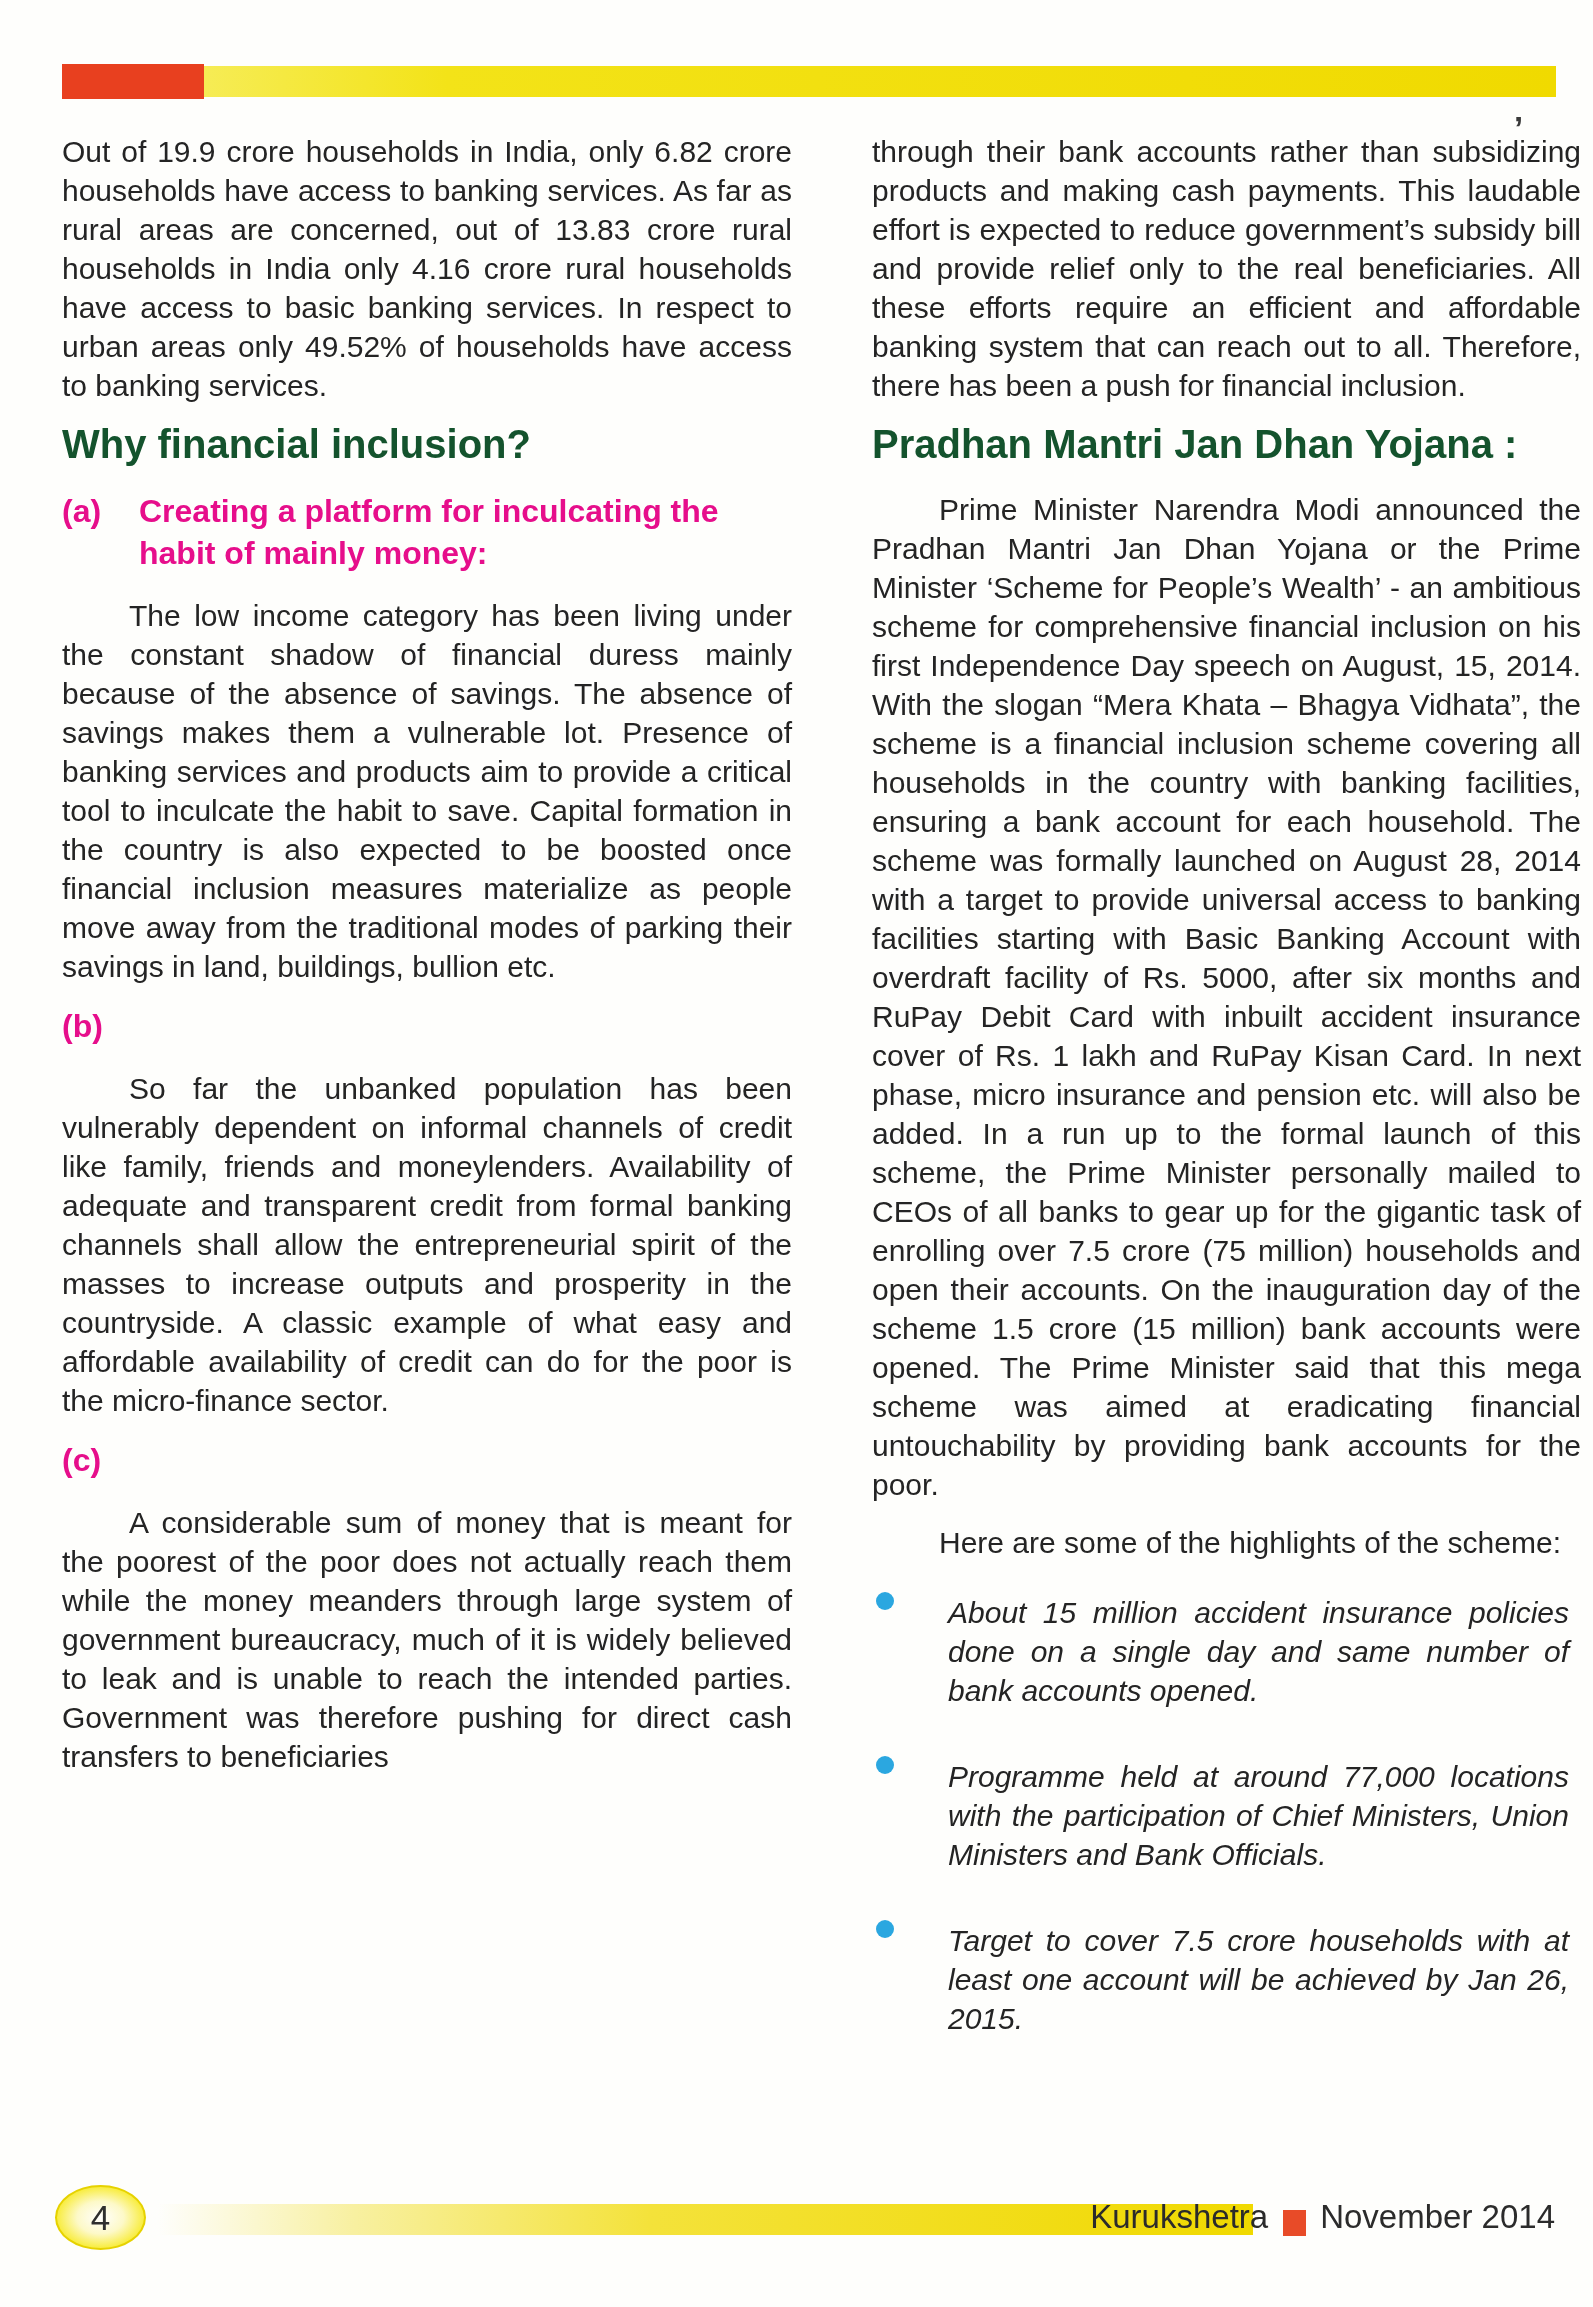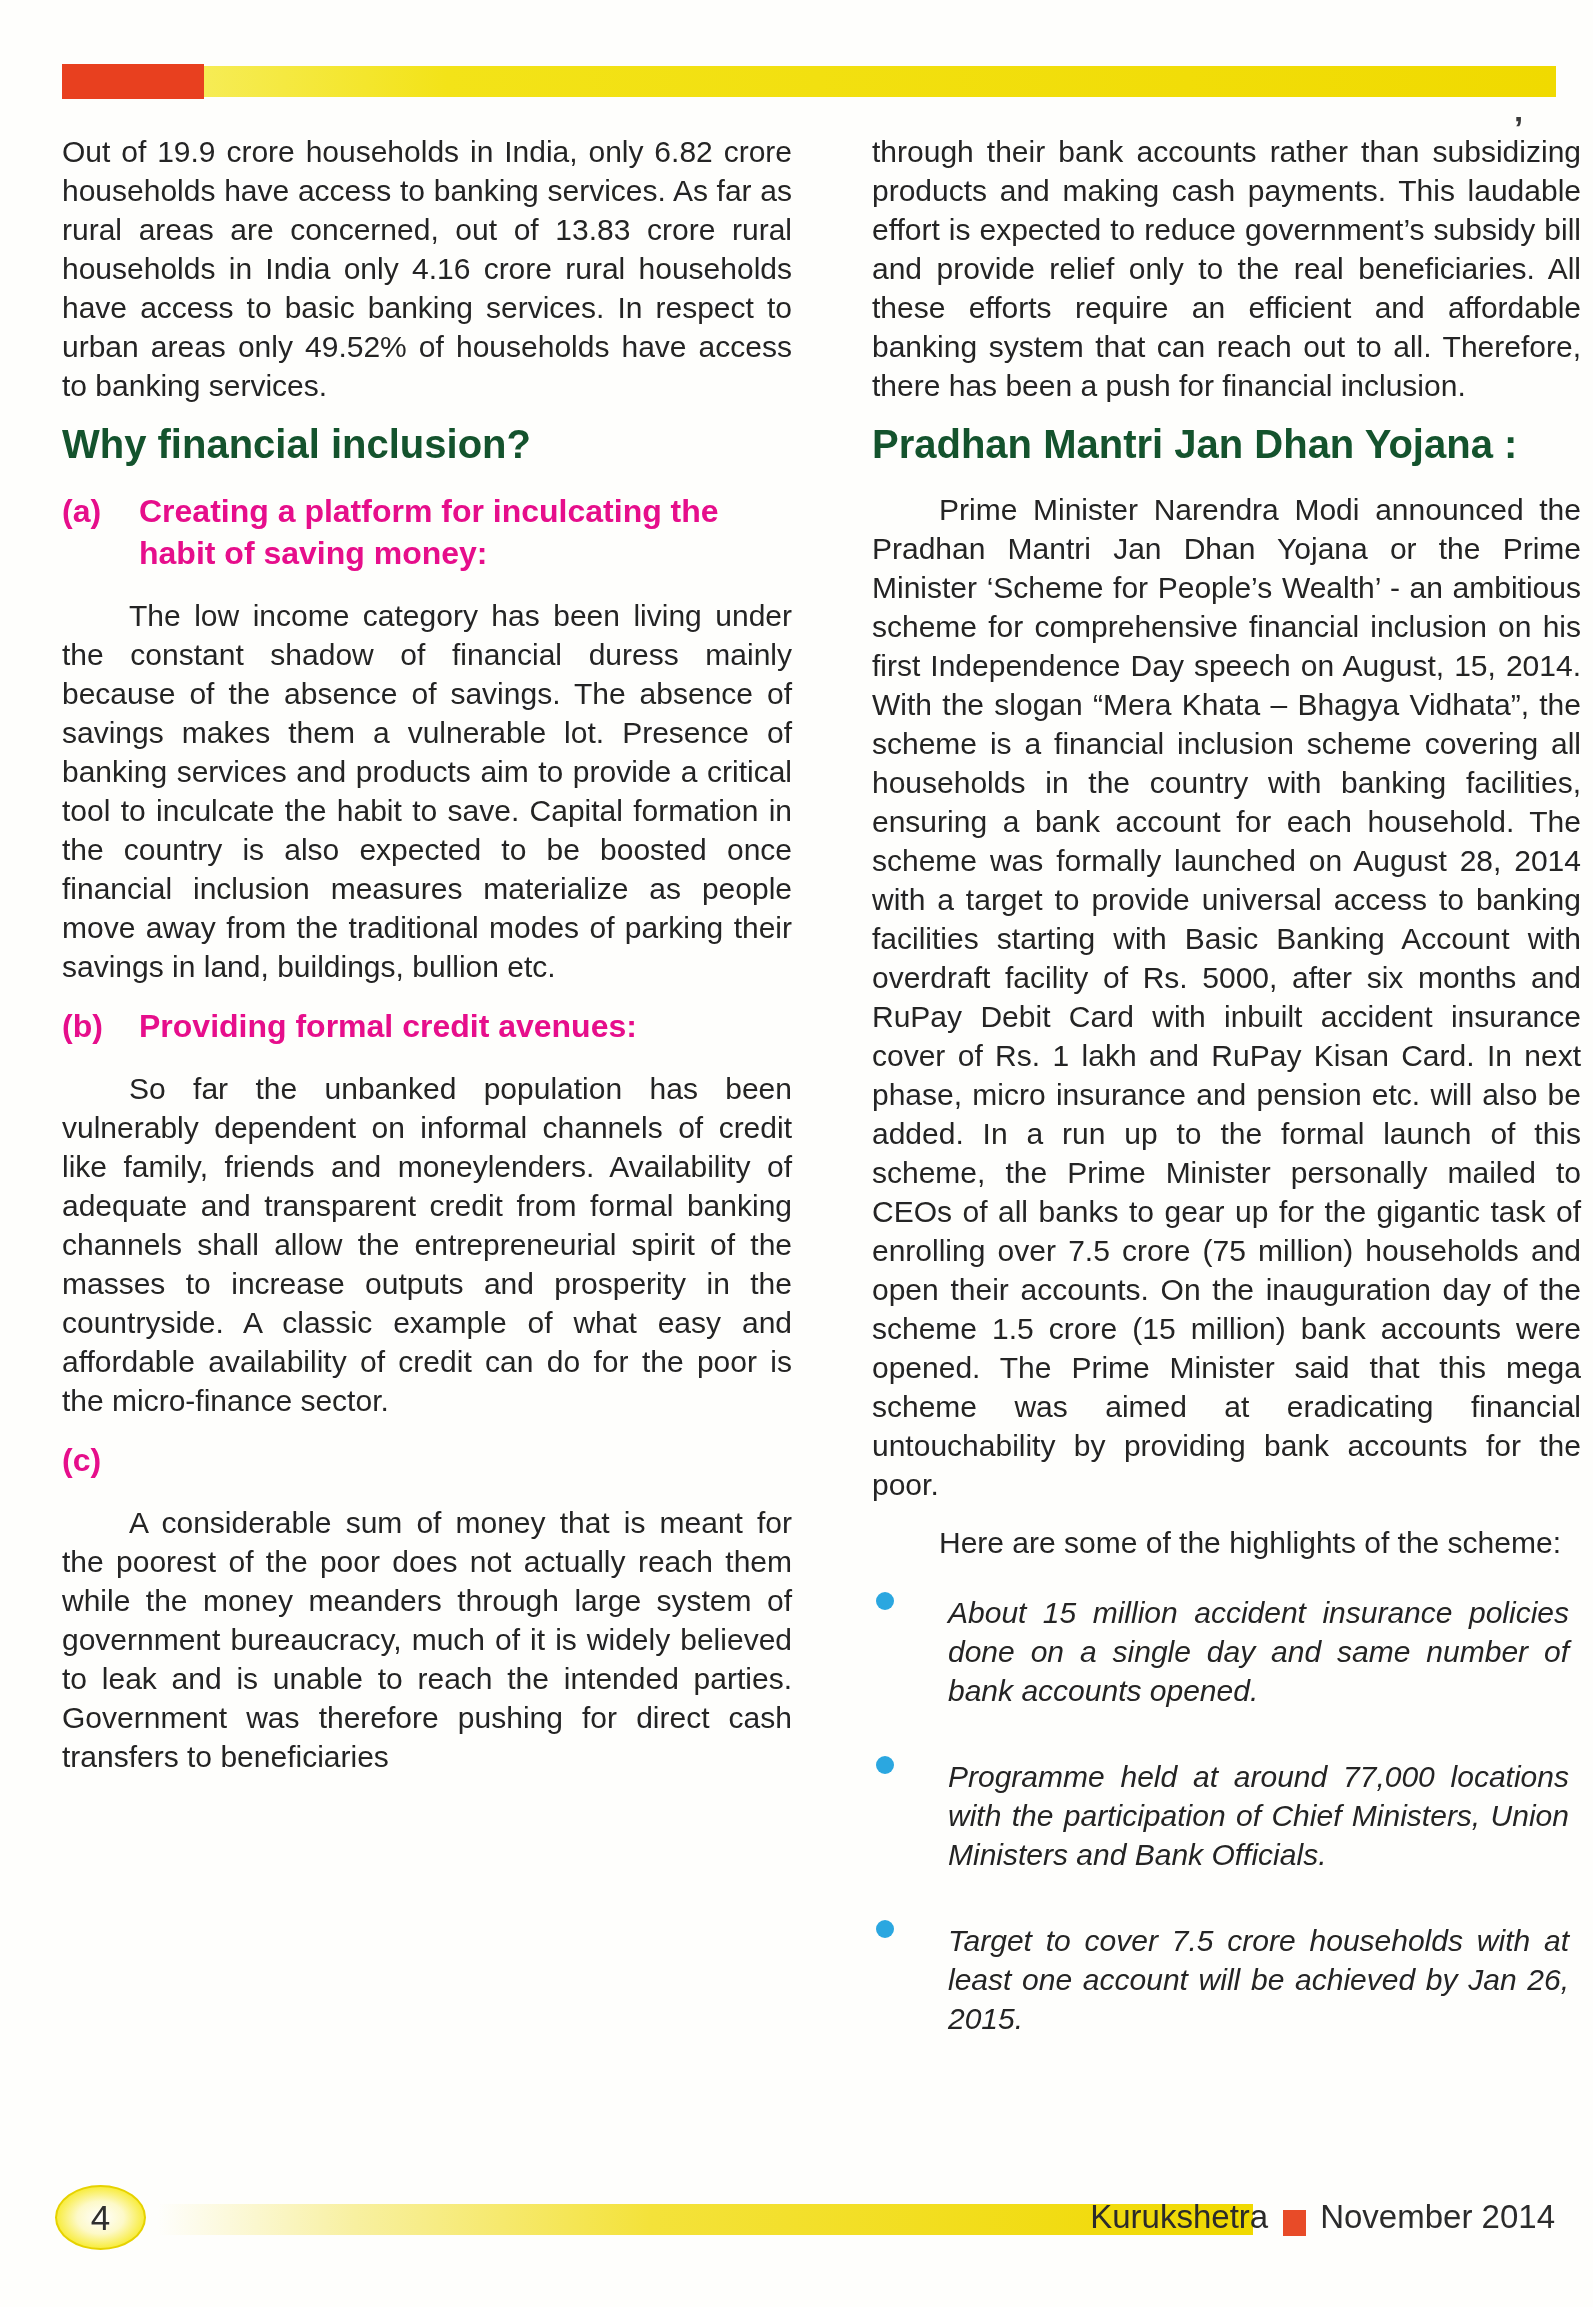--- a/index.html
+++ b/index.html
@@ -109,27 +109,26 @@
 
     <div class="col">
 
       <p class="body">Out of 19.9 crore households in India, only 6.82 crore households have access to banking services. As far as rural areas are concerned, out of 13.83 crore rural households in India only 4.16 crore rural households have access to basic banking services. In respect to urban areas only 49.52% of households have access to banking services.</p>
 
       <h2 class="section">Why financial inclusion?</h2>
 
 
       <div class="item-head">
         <span class="lbl">(a)</span>
-        <span>Creating a platform for inculcating the habit of saving money:</span>
+        <span>Creating a platform for inculcating the habit of mainly money:</span>
       </div>
       <p class="body first-indent">The low income category has been living under the constant shadow of financial duress mainly because of the absence of savings. The absence of savings makes them a vulnerable lot. Presence of banking services and products aim to provide a critical tool to inculcate the habit to save. Capital formation in the country is also expected to be boosted once financial inclusion measures materialize as people move away from the traditional modes of parking their savings in land, buildings, bullion etc.</p>
 
       <div class="item-head">
         <span class="lbl">(b)</span>
-        <span>Providing formal credit avenues:</span>
       </div>
       <p class="body first-indent">So far the unbanked population has been vulnerably dependent on informal channels of credit like family, friends and moneylenders. Availability of adequate and transparent credit from formal banking channels shall allow the entrepreneurial spirit of the masses to increase outputs and prosperity in the countryside. A classic example of what easy and affordable availability of credit can do for the poor is the micro-finance sector.</p>
 
       <div class="item-head">
         <span class="lbl">(c)</span>
       </div>
       <p class="body first-indent">A considerable sum of money that is meant for the poorest of the poor does not actually reach them while the money meanders through large system of government bureaucracy, much of it is widely believed to leak and is unable to reach the intended parties. Government was therefore pushing for direct cash transfers to beneficiaries</p>
 
     </div>
 

